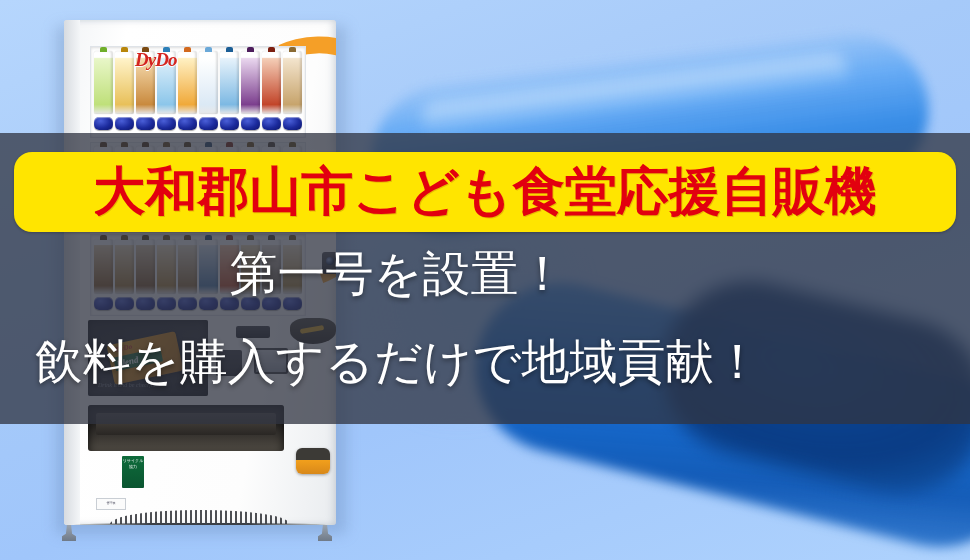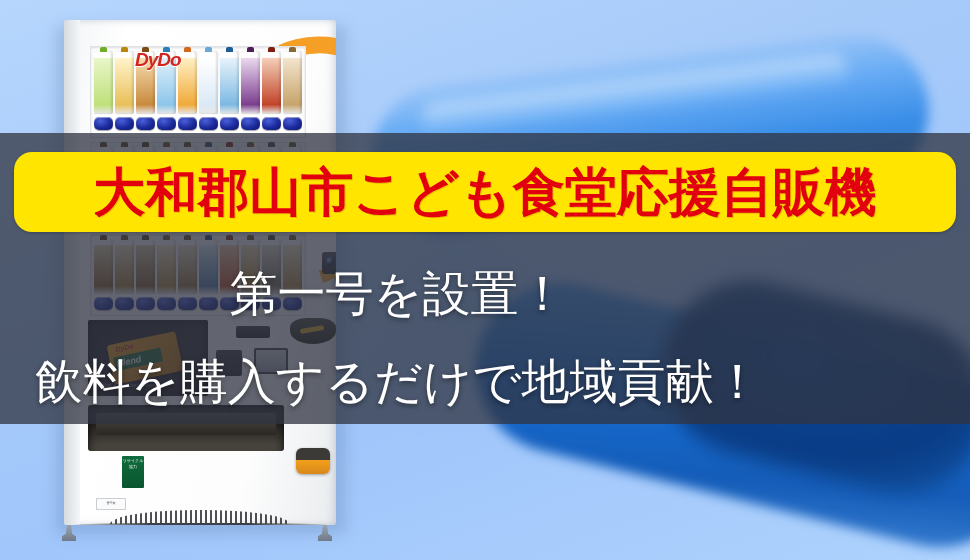--- a/index.html
+++ b/index.html
@@ -6,21 +6,21 @@
   html, body {
     margin: 0;
     padding: 0;
     background: #ffffff;
   }
   #stage {
     position: relative;
     width: 970px;
     height: 560px;
     overflow: hidden;
-    font-family: Liberation Sans, sans-serif;
+    font-family: Liberation Serif, serif;
     background: linear-gradient(160deg, #b6d6fd 0%, #a6caf9 38%, #a0c6fb 62%, #aed2fd 100%);
   }
 
   
   .capsule {
     position: absolute;
     border-radius: 999px;
     filter: blur(6px);
   }
   .capsule-top {
@@ -421,21 +421,20 @@
   
   .subline {
     position: absolute;
     width: 796px;
     text-align: center;
     color: #ffffff;
     font-size: 48px;
     line-height: 1;
     white-space: nowrap;
     text-shadow: 0 2px 5px rgba(0,0,0,.45);
-    margin-top: 20px;
   }
   #subline-1 { top: 250px; }
   #subline-2 { top: 338px; }
 
   
   #logo {
     position: absolute;
     left: 654px; top: 17px;
     width: 300px; height: 60px;
   }

